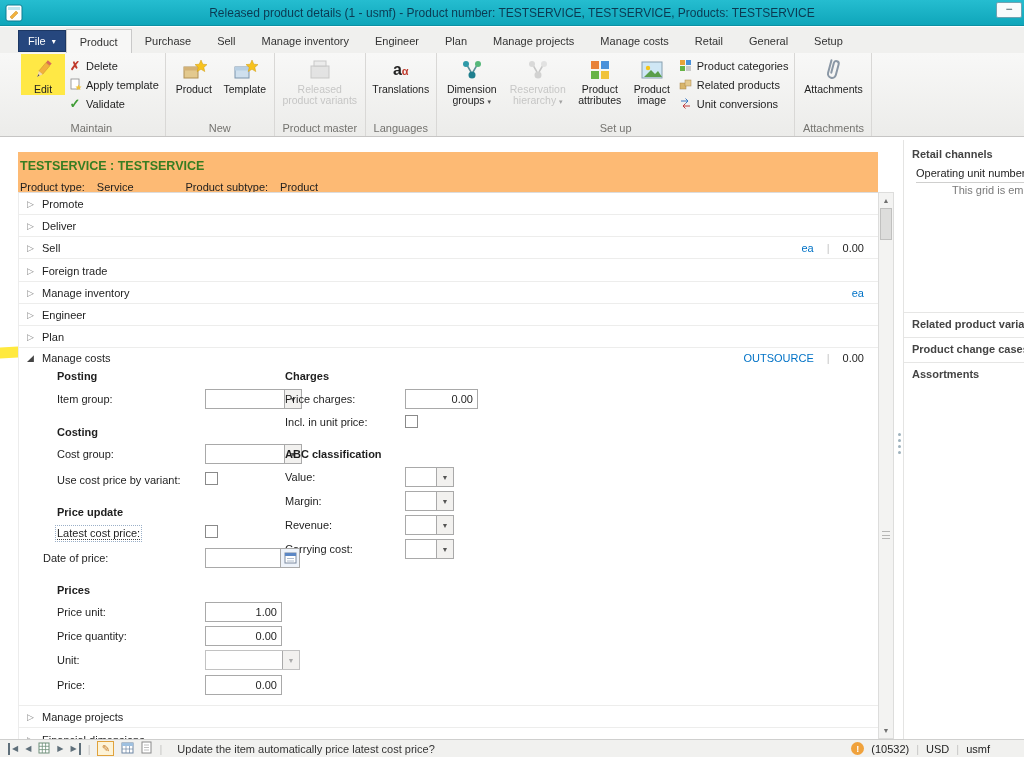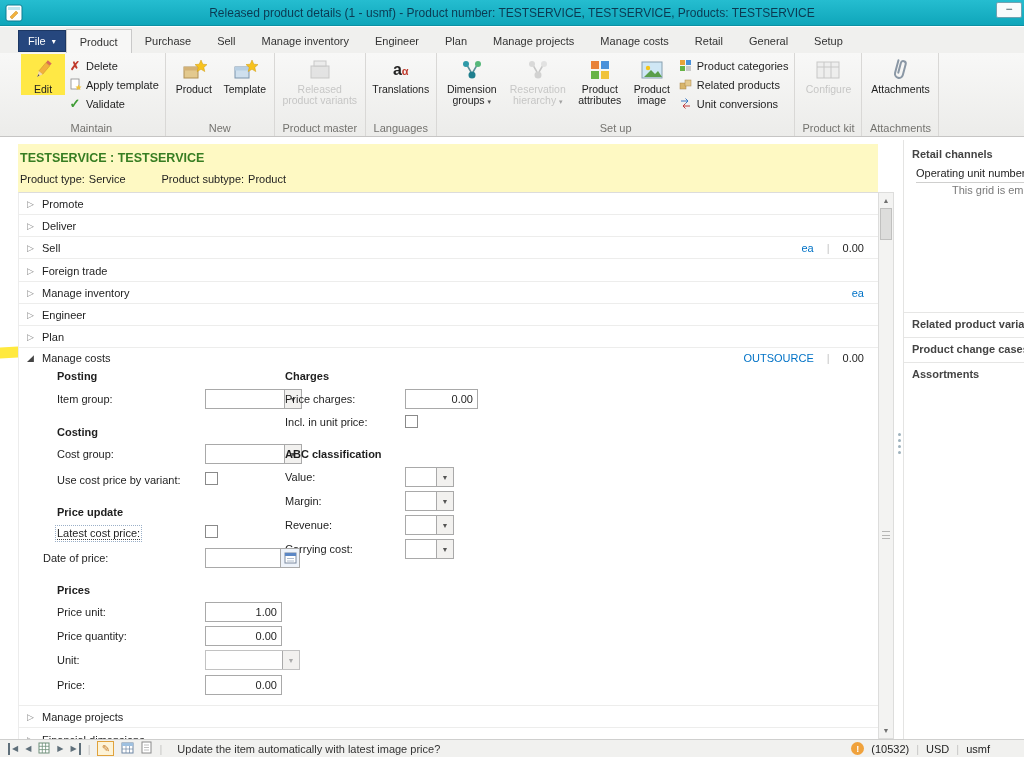--- a/index.html
+++ b/index.html
@@ -44,23 +44,23 @@
   .xred { color:#c0392b; font-weight:bold; font-size:12px; }
   .checkgreen { color:#3f9c35; font-weight:bold; font-size:13px; }
   .disabled { opacity:.5; filter:grayscale(70%); }
   .disabled .cap { color:#9a9a9a; }
   .hl-yellow { background:#ffe845; }
   .transl { display:flex; align-items:baseline; }
   .transl .ta { font-weight:bold; font-size:16px; color:#222; }
   .transl .tb2 { color:#c0392b; font-size:11px; font-weight:bold; }
   .caret2 { font-size:7px; color:#555; }
   
-  .formhead { position:absolute; left:18px; top:144px; width:860px; height:52px; background:#fef9c3; }
+  .formhead { position:absolute; left:18px; top:152px; width:860px; height:52px; background:#fdba74; }
   .rec-title { position:absolute; left:2px; top:7px; color:#377d22; font-weight:bold; font-size:12.5px; }
-  .rec-row { position:absolute; left:2px; top:29px; display:flex; gap:4px; }
+  .rec-row { position:absolute; left:2px; top:29px; display:flex; gap:12px; }
   .rec-gap { width:28px; }
   
   .sections { position:absolute; left:18px; top:192px; width:860px; height:547px;
     border-top:1px solid #dcdcdc; border-left:1px solid #ececec; background:#fff; overflow:hidden; }
   .sec-hdr { position:absolute; left:0; right:0; height:22px; border-bottom:1px solid #ededec;
     display:flex; align-items:center; padding-left:8px; background:#fff; }
   .sec-arrow { width:15px; color:#8a8a8a; font-size:9px; }
   .sec-arrow.exp { color:#444; font-size:9px; }
   .sec-title { font-weight:normal; }
   .sec-sum { position:absolute; right:14px; top:0; height:22px; display:flex; gap:13px; align-items:center; }
@@ -326,34 +326,20 @@
                 <path d="M11 9 h-7 m2.5 -2.5 l-2.5 2.5 l2.5 2.5" stroke="#c23a3a" fill="none"></path>
               </svg>
           </span>
           <span>Unit conversions</span>
         </div>
       </div>
     </div>
     <div class="rgroup-label">Set up</div>
   </div>
 
-  <div class="rgroup">
-    <div class="rgroup-content">
-      <div class="bigbtn disabled" style="width:60px">
-        <div class="ic">
-          <svg width="26" height="24">
-              <rect x="2" y="4" width="22" height="16" fill="#e8e8e8" stroke="#9a9a9a"></rect>
-              <path d="M2 9 h22 M9 4 v16 M16 4 v16" stroke="#9a9a9a"></path>
-            </svg>
-        </div>
-        <div class="cap">Configure</div>
-      </div>
-    </div>
-    <div class="rgroup-label">Product kit</div>
-  </div>
 
   <div class="rgroup">
     <div class="rgroup-content">
       <div class="bigbtn" style="width:70px">
         <div class="ic">
           <svg width="22" height="26" viewBox="0 0 22 26">
               <path d="M7 4 v13 a4 4 0 0 0 8 0 V6 a2.5 2.5 0 0 0 -5 0 v10" fill="none" stroke="#8a97a5" stroke-width="2" stroke-linecap="round" transform="rotate(15 11 13)"></path>
             </svg>
         </div>
         <div class="cap">Attachments</div>
@@ -554,21 +540,21 @@
         <path d="M1 7 h11 M5 4 v7 M8.5 4 v7" stroke="#6f87a5" stroke-width="0.7"></path>
       </svg>
   </span>
   <span>
     <svg width="11" height="13">
         <rect x="1" y="1" width="9" height="11" fill="#fff" stroke="#8a8a8a"></rect>
         <path d="M3 4 h5 M3 6.5 h5 M3 9 h5" stroke="#b0b0b0" stroke-width="0.8"></path>
       </svg>
   </span>
   <span class="sb-sep">|</span>
-  <span class="sb-msg">Update the item automatically with latest image price?</span>
+  <span class="sb-msg">Update the item automatically price latest cost price?</span>
   <span class="sb-spacer"></span>
   <span class="sb-right">
     <span class="alert-ic">!</span>
     <span>(10532)</span>
     <span class="sb-sep">|</span>
     <span>USD</span>
     <span class="sb-sep">|</span>
     <span>usmf</span>
   </span>
 </div>

